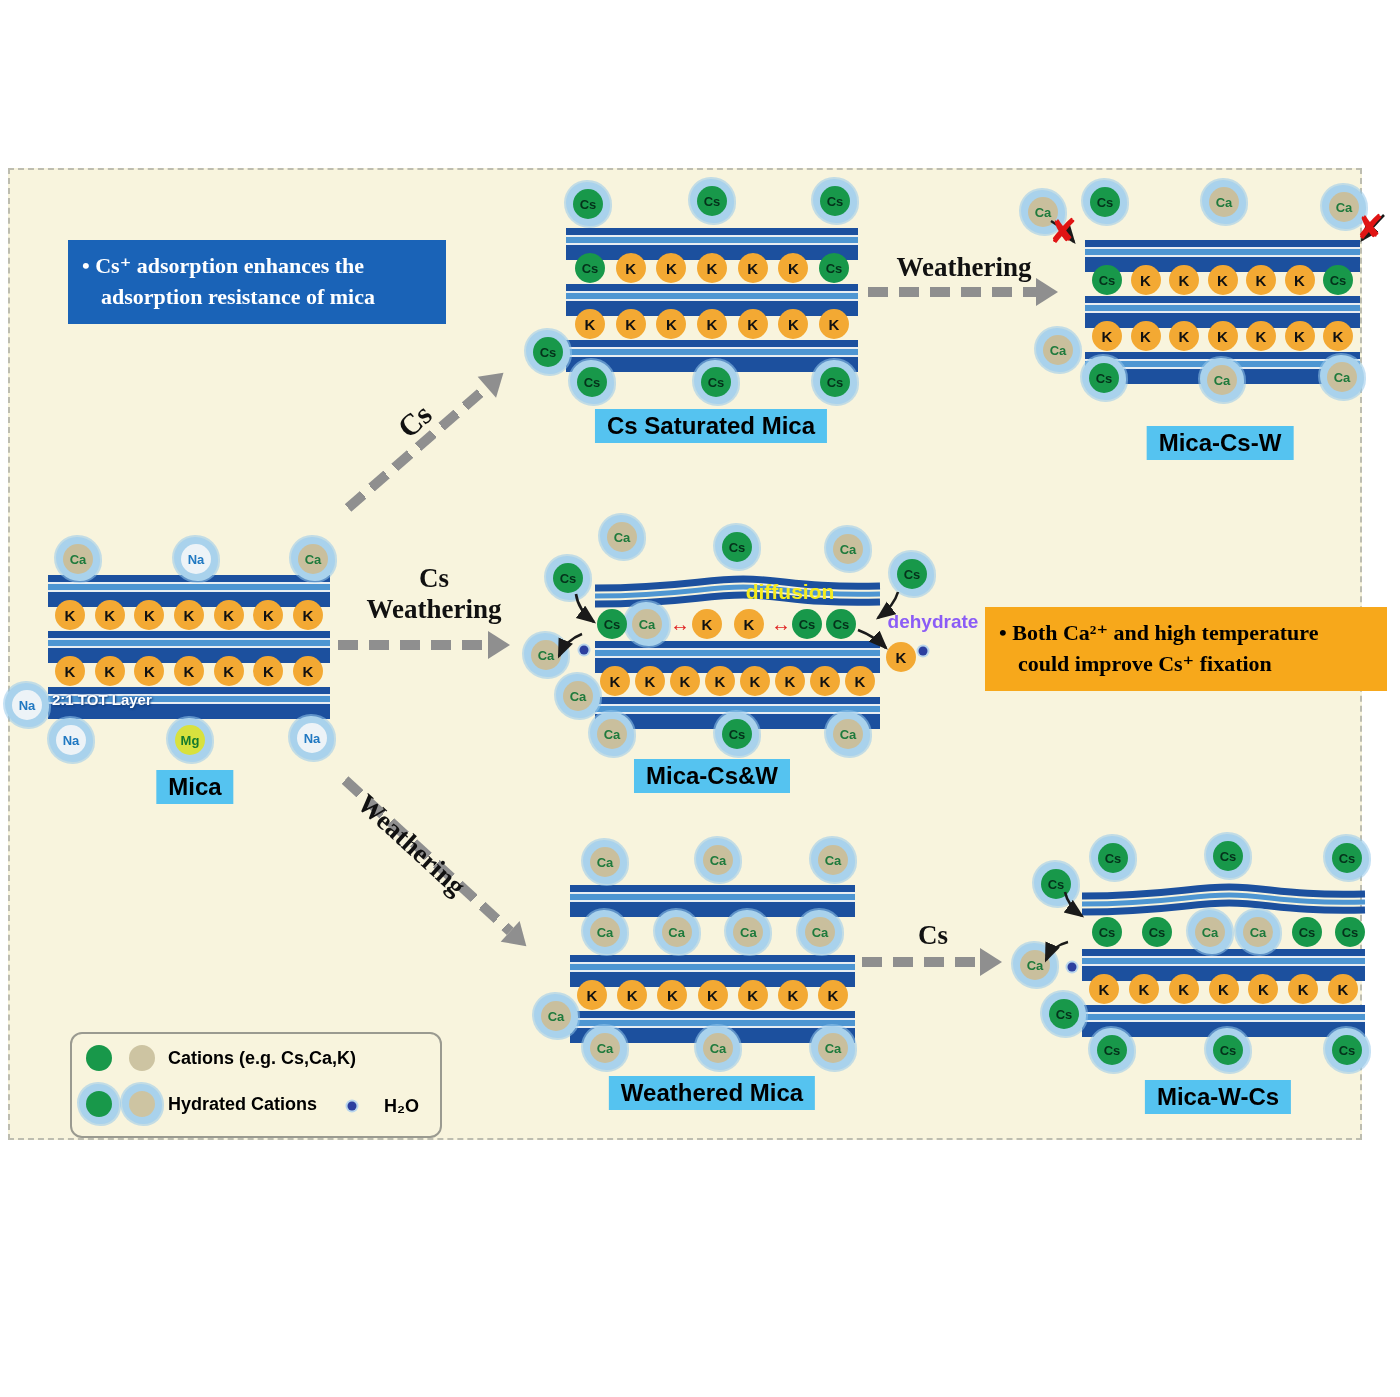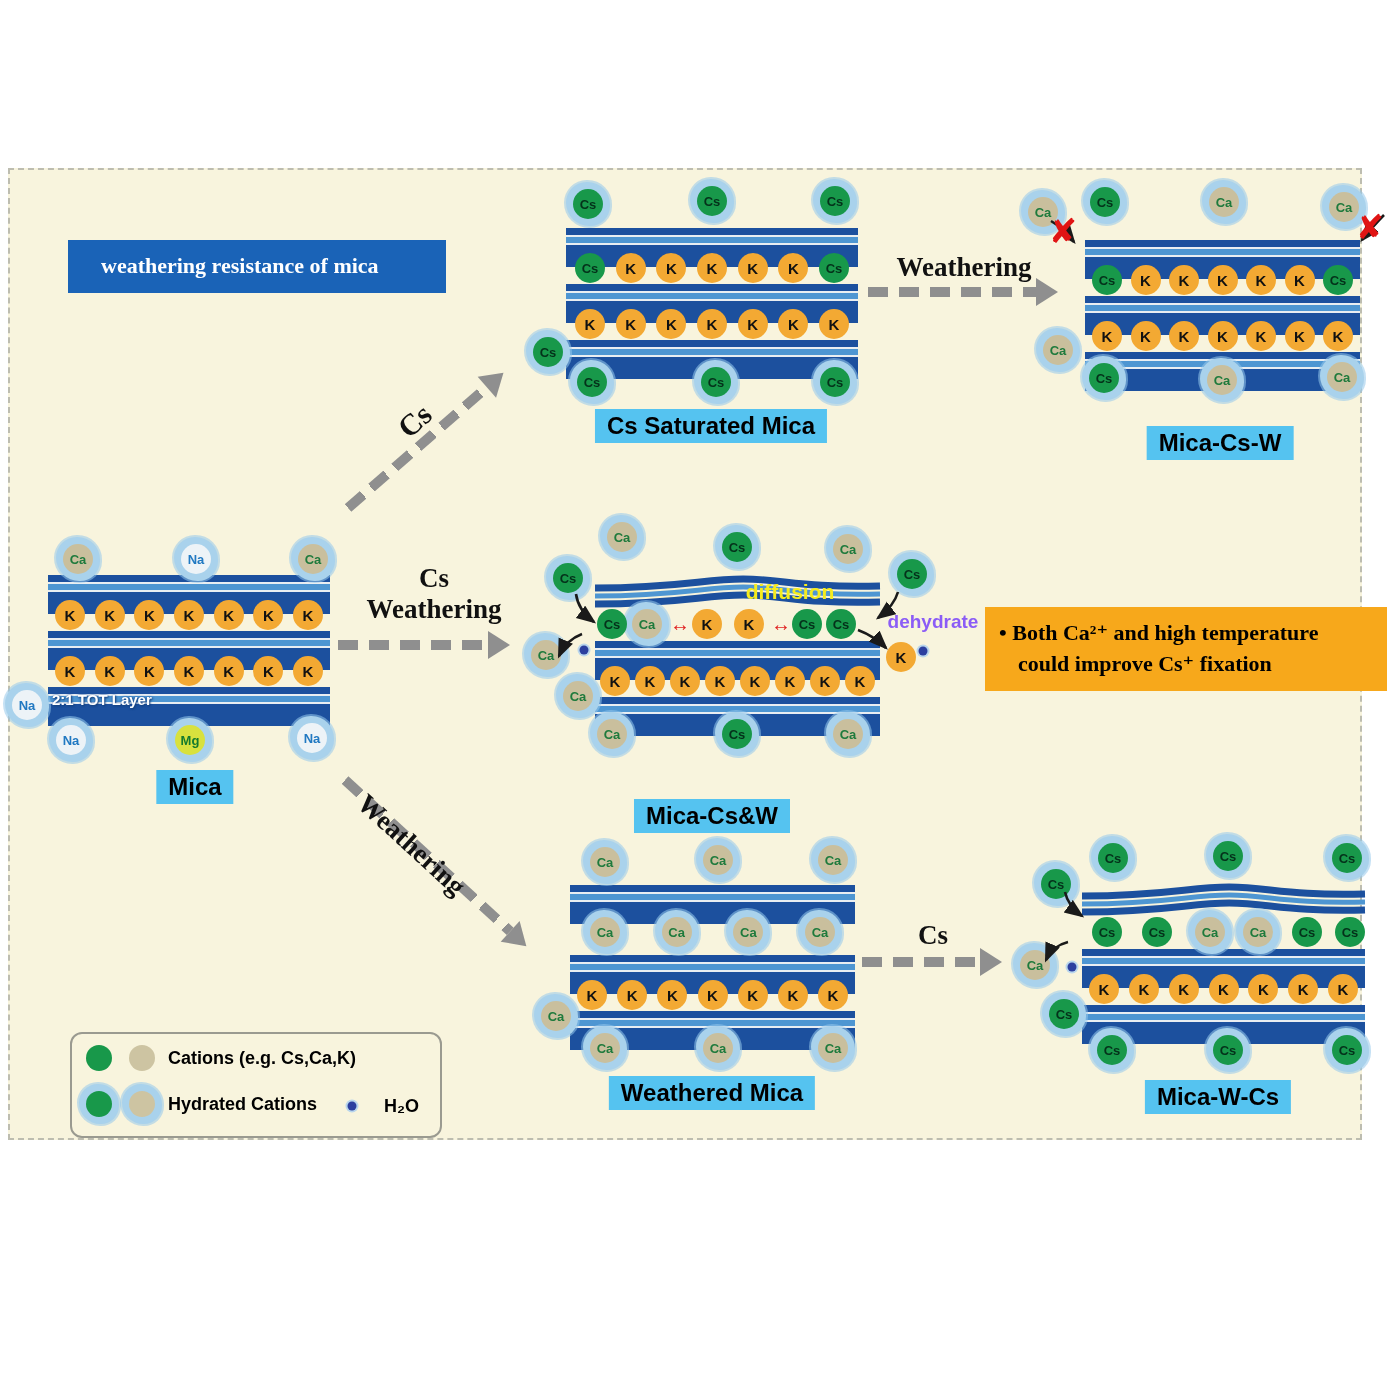--- a/index.html
+++ b/index.html
@@ -2,21 +2,21 @@
 <html><head>
 <meta charset="utf-8">
 <style>
   *{margin:0;padding:0;box-sizing:border-box}
   html,body{width:1400px;height:1397px;background:#ffffff;position:relative;overflow:hidden;
     font-family:"Liberation Sans","DejaVu Sans",sans-serif}
   #canvas{position:absolute;left:0;top:0;width:1400px;height:1397px}
   .board{position:absolute;left:8px;top:168px;width:1354px;height:972px;background:#f8f4dd;border:2px dashed #bdbdb0}
 
   
-  .tot{position:absolute;height:39px;z-index:1;
+  .tot{position:absolute;height:32px;z-index:1;
     background:linear-gradient(to bottom,#1c509e 0,#1c509e 7px,#e9eef2 7px,#e9eef2 9px,#4e96d2 9px,#4e96d2 15px,#e9eef2 15px,#e9eef2 17px,#1c509e 17px,#1c509e 24px)}
   .tot-text{position:absolute;left:4px;top:4px;color:#fff;font-weight:bold;font-size:15px;white-space:nowrap;
     text-shadow:0 0 3px #1c509e,1px 1px 2px #123a6e}
   .wavy{position:absolute;z-index:1}
 
   
   .ion{position:absolute;border-radius:50%;display:flex;align-items:center;justify-content:center;
     font-weight:bold;transform:translate(-50%,-50%);z-index:3;line-height:1}
   .halo{position:absolute;transform:translate(-50%,-50%);background:#a9d2ec;z-index:2;
     border-radius:48% 52% 46% 54%;box-shadow:0 0 0 2px rgba(150,200,235,.55)}
@@ -61,21 +61,22 @@
     <marker id="ah" markerWidth="9" markerHeight="8" refX="6.5" refY="3" orient="auto">
       <path d="M0,0 L7.5,3 L0,6 z" fill="#1a1a1a"></path>
     </marker>
   </defs>
 </svg>
 
 <div id="canvas">
   <div class="board"></div>
 
   <div class="note" style="left:68px;top:240px;width:378px;background:#1a63b7;color:#ffffff">
-    <div class="l2">weathering resistance of mica</div>
+    <div class="l1">• Cs⁺ adsorption enhances the</div>
+    <div class="l2">adsorption resistance of mica</div>
   </div>
   <div class="note" style="left:985px;top:607px;width:402px;background:#f7a81b;color:#000000">
     <div class="l1">• Both Ca²⁺ and high temperature</div>
     <div class="l2">could improve Cs⁺ fixation</div>
   </div>
 
   <div class="dash-arrow" style="left:348px;top:508px;width:210px;transform:rotate(-41deg)">
     <div class="shaft" style="width:184px"></div>
     <div class="head" style="left:184px"></div>
   </div>
@@ -280,21 +281,21 @@
     <div class="ion" style="left: 901px; top: 657px; width: 30px; height: 30px; background: rgb(243, 169, 51); color: rgb(17, 17, 17); font-size: 15px;">K</div>
     <div class="ion h2o" style="left: 923px; top: 651px; width: 9px; height: 9px; background: rgb(44, 63, 159); color: rgb(255, 255, 255); font-size: 0px;"></div>
     <div class="halo" style="left: 578px; top: 696px; width: 44px; height: 44px;"></div>
     <div class="ion" style="left: 578px; top: 696px; width: 30px; height: 30px; background: rgb(201, 191, 157); color: rgb(30, 122, 60); font-size: 13px;">Ca</div>
     <div class="halo" style="left: 612px; top: 734px; width: 44px; height: 44px;"></div>
     <div class="ion" style="left: 612px; top: 734px; width: 30px; height: 30px; background: rgb(201, 191, 157); color: rgb(30, 122, 60); font-size: 13px;">Ca</div>
     <div class="halo" style="left: 737px; top: 734px; width: 44px; height: 44px;"></div>
     <div class="ion" style="left: 737px; top: 734px; width: 30px; height: 30px; background: rgb(24, 152, 74); color: rgb(4, 49, 26); font-size: 13px;">Cs</div>
     <div class="halo" style="left: 848px; top: 734px; width: 44px; height: 44px;"></div>
     <div class="ion" style="left: 848px; top: 734px; width: 30px; height: 30px; background: rgb(201, 191, 157); color: rgb(30, 122, 60); font-size: 13px;">Ca</div>
-    <div class="diag-label" style="left: 712px; top: 816px; text-align: center;">Mica-Cs&amp;W</div>
+    <div class="diag-label" style="left: 712px; top: 776px; text-align: center;">Mica-Cs&amp;W</div>
     <div class="tot" style="left: 570px; top: 885px; width: 285px;"></div>
     <div class="halo" style="left: 605px; top: 932px; width: 44px; height: 44px;"></div>
     <div class="ion" style="left: 605px; top: 932px; width: 30px; height: 30px; background: rgb(201, 191, 157); color: rgb(30, 122, 60); font-size: 13px;">Ca</div>
     <div class="halo" style="left: 676.667px; top: 932px; width: 44px; height: 44px;"></div>
     <div class="ion" style="left: 676.667px; top: 932px; width: 30px; height: 30px; background: rgb(201, 191, 157); color: rgb(30, 122, 60); font-size: 13px;">Ca</div>
     <div class="halo" style="left: 748.333px; top: 932px; width: 44px; height: 44px;"></div>
     <div class="ion" style="left: 748.333px; top: 932px; width: 30px; height: 30px; background: rgb(201, 191, 157); color: rgb(30, 122, 60); font-size: 13px;">Ca</div>
     <div class="halo" style="left: 820px; top: 932px; width: 44px; height: 44px;"></div>
     <div class="ion" style="left: 820px; top: 932px; width: 30px; height: 30px; background: rgb(201, 191, 157); color: rgb(30, 122, 60); font-size: 13px;">Ca</div>
     <div class="tot" style="left: 570px; top: 955px; width: 285px;"></div>

